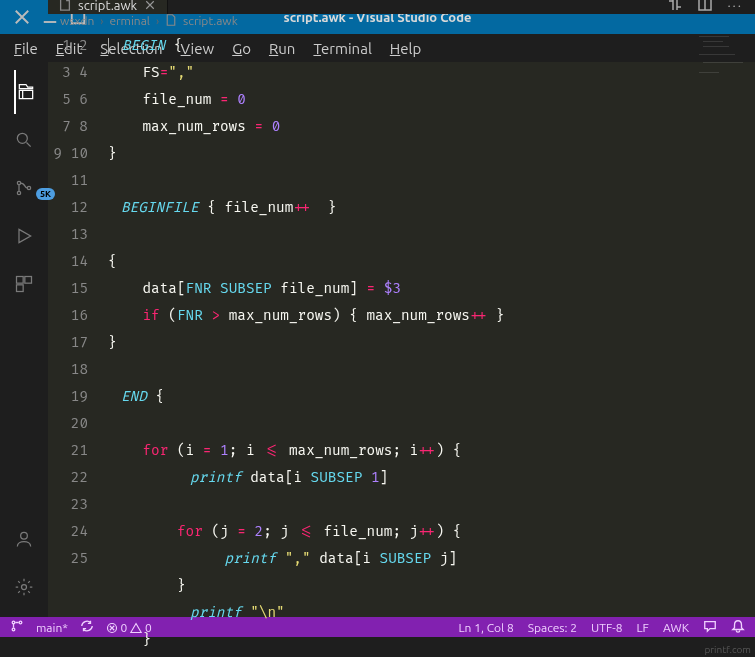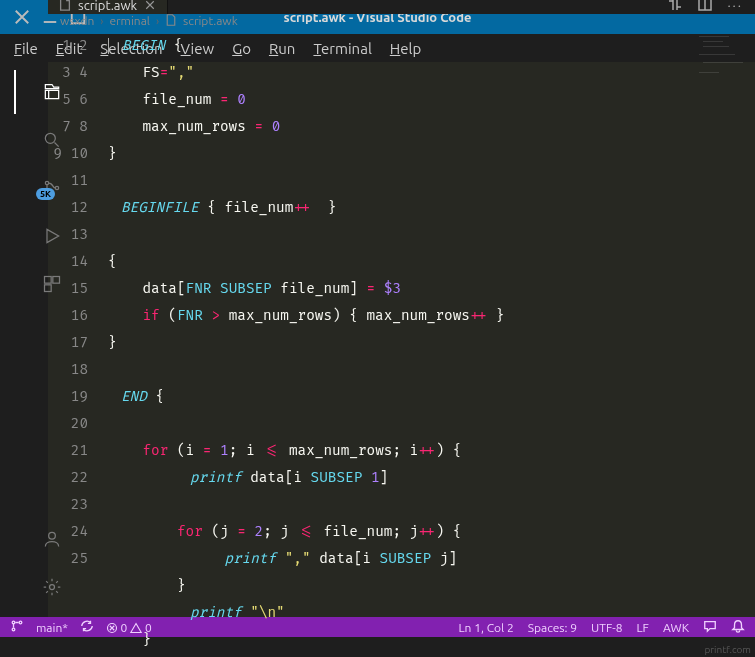--- a/index.html
+++ b/index.html
@@ -5,21 +5,21 @@
 * { margin:0; padding:0; box-sizing:border-box; }
 body { width:755px; height:657px; background:#1e1e1e; font-family:"Segoe UI",Ubuntu,sans-serif; color:#ccc; font-size:13px; overflow:hidden;}
 .titlebar { height:34px; background:#0369a1; display:flex; align-items:center; padding:0 8px; color:#d8d8d8;}
 .tb-btn { width:28px; height:20px; display:flex; align-items:center; justify-content:center; color:#bbb; font-size:11px;}
 .titlebar .title { flex:1; text-align:center; font-size:13px; font-weight:bold;}
 .menubar { height:28px; background:#1e1e1e; display:flex; align-items:center; padding:0 6px; gap:2px;}
 .menu-item { padding:4px 8px; color:#ccc; font-size:15px; }
 .menu-item .ul { text-decoration:underline; }
 .body { display:flex; height:555px;}
 .activitybar { width:48px; background:#1e1e1e; display:flex; flex-direction:column; align-items:center; padding-top:8px; gap:4px;}
-.ab-icon { width:48px; height:44px; display:flex; align-items:center; justify-content:flex-end; color:#7a7a7a; position:relative;margin-left:28px;}
+.ab-icon { width:48px; height:44px; display:flex; align-items:center; justify-content:flex-start; color:#7a7a7a; position:relative;margin-left:28px;}
 .ab-icon.active { color:#fff; border-left:2px solid #fff;}
 .ab-bottom { margin-top:auto; margin-bottom:8px; display:flex; flex-direction:column; gap:4px;}
 .badge { position:absolute; top:22px; left:22px; background:#4d9de0; color:#000; font-size:9px; font-weight:bold; border-radius:8px; padding:1px 4px;}
 .editor-area { flex:1; display:flex; flex-direction:column; background:#272822;justify-content:center;}
 .tabs { height:35px; background:#1e1e1e; display:flex; align-items:stretch;}
 .tab { display:flex; align-items:center; padding:0 10px; background:#272822; color:#ddd; border-right:1px solid #111; gap:6px;}
 .tab-actions { margin-left:auto; display:flex; align-items:center; gap:14px; padding-right:12px; color:#999;}
 .breadcrumbs { height:24px; display:flex; align-items:center; padding:0 12px; color:#888; font-size:12px; gap:6px;}
 .crumb-sep { color:#666; font-size:11px;}
 .code-wrap { flex:1; display:flex; position:relative; font-family:"Fira Code","Consolas",monospace; font-size:14px; line-height:27px;}
@@ -242,22 +242,22 @@
           <path d="M5 5l6 6M11 5l-6 6"></path>
         </svg>
       <span>0</span>
       <svg viewBox="0 0 16 16" style="width:12px;height:12px;vertical-align:-2px">
           <path d="M8 2l7 12H1z"></path>
         </svg>
       <span>0</span>
     </span>
   </div>
   <div class="right">
-    <span>Ln 1, Col 2</span>
-    <span>Spaces: 9</span>
+    <span>Ln 1, Col 8</span>
+    <span>Spaces: 2</span>
     <span>UTF-8</span>
     <span>LF</span>
     <span>AWK</span>
     <span class="sb-icon"><svg viewBox="0 0 16 16">
           <path d="M2 3h12v8H8l-3 3v-3H2z"></path>
         </svg></span>
     <span class="sb-icon"><svg viewBox="0 0 16 16">
           <path d="M8 2c3 0 4 2 4 5v3l2 2H2l2-2V7c0-3 1-5 4-5zM6 13a2 2 0 004 0"></path>
         </svg></span>
   </div>

